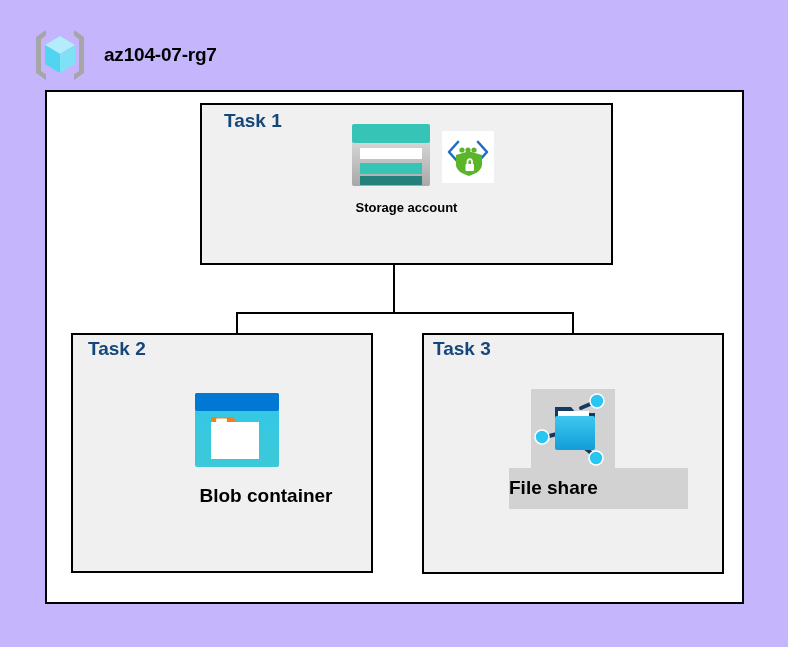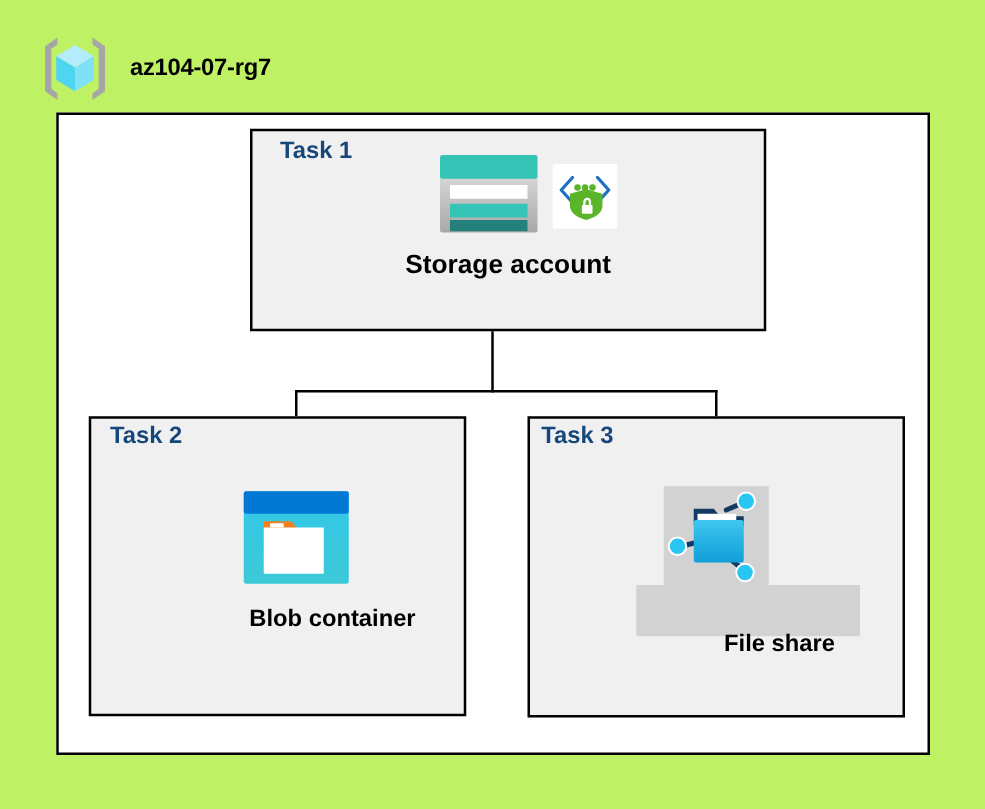--- a/index.html
+++ b/index.html
@@ -10,21 +10,21 @@
   }
   body {
     font-family: "Liberation Sans", sans-serif;
     -webkit-font-smoothing: antialiased;
   }
 
   #canvas {
     position: relative;
     width: 788px;
     height: 647px;
-    background: #bef264;
+    background: #c4b5fd;
     overflow: hidden;
   }
 
   
   .rg-header {
     position: absolute;
     left: 30px;
     top: 26px;
     display: flex;
     align-items: center;
@@ -103,21 +103,21 @@
   }
   .storage-icon { width: 90px; height: 70px; display: block; }
   .endpoint-icon { width: 52px; height: 52px; display: block; margin-top: 11px; }
 
   #storage-label {
     position: absolute;
     left: 200px;
     top: 200px;
     width: 413px;
     text-align: center;
-    font-size: 21px;
+    font-size: 13px;
     font-weight: bold;
     color: #000000;
   }
 
   
   #blob-icon {
     position: absolute;
     left: 193px;
     top: 391px;
     width: 88px;
@@ -159,25 +159,24 @@
     top: 468px;
     width: 179px;
     height: 41px;
     background: #d2d2d2;
   }
   #fileshare-label {
     position: absolute;
     left: 509px;
     top: 477px;
     width: 159px;
-    text-align: right;
+    text-align: left;
     font-size: 19px;
     font-weight: bold;
     color: #000000;
-    margin-top: 28px;
   }
 </style>
 </head>
 <body>
 
 <div id="canvas">
 
   <div class="rg-header">
     <span>
       <svg class="rg-icon" viewBox="0 0 60 58" xmlns="http://www.w3.org/2000/svg">

